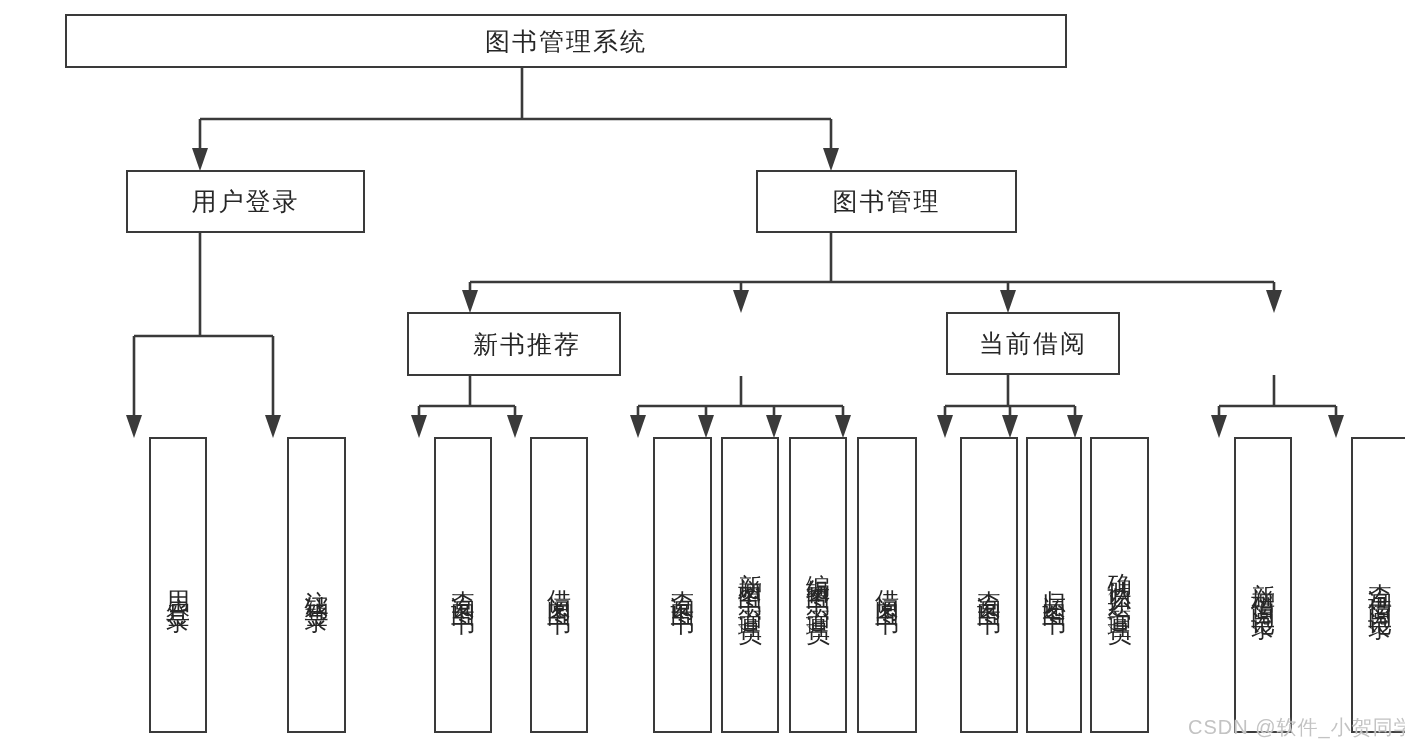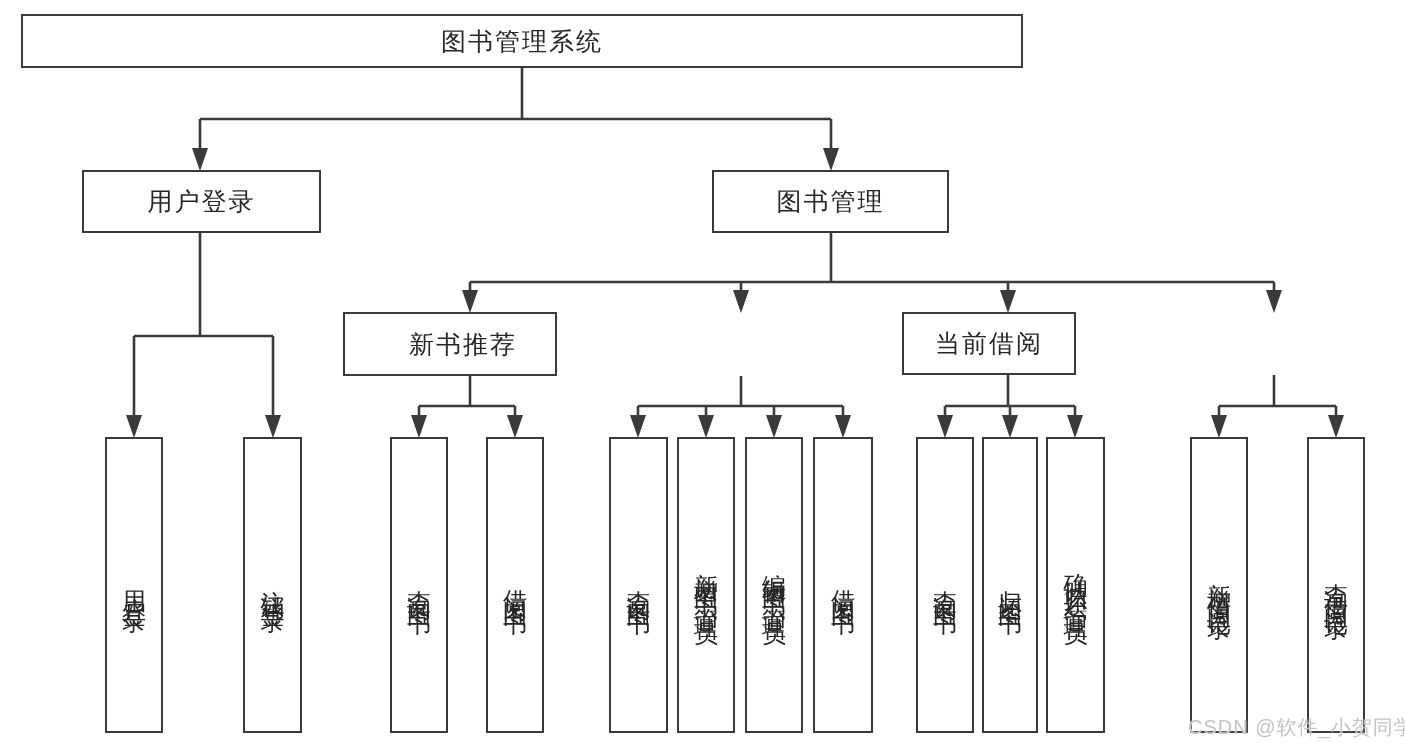--- a/index.html
+++ b/index.html
@@ -7,21 +7,21 @@
     position:relative;width:1405px;height:747px;overflow:hidden;
     background:var(--background,#ffffff);
     font-family:"Liberation Sans","DejaVu Sans",sans-serif;
   }
   .wires{position:absolute;left:0;top:0;z-index:0;}
   .wires path{stroke:var(--line,#3a3a3a);stroke-width:2.6;fill:none;}
   .wires polygon{fill:var(--line,#3a3a3a);stroke:none;}
   .box{
     position:absolute;box-sizing:border-box;background:#ffffff;
     border:2.6px solid var(--line,#3a3a3a);color:var(--text,#262626);
-    display:flex;align-items:center;justify-content:center;z-index:1;
+    display:flex;align-items:center;justify-content:center;z-index:1;margin-left:44px;
   }
   .hbox{font-size:25px;letter-spacing:2px;white-space:nowrap;}
   .vbox{font-size:24px;}
   .vtext{
     writing-mode:vertical-rl;text-orientation:mixed;
     letter-spacing:7px;line-height:1;white-space:nowrap;
   }
   .watermark{
     position:absolute;z-index:2;font-size:20px;letter-spacing:1px;
     color:var(--watermark,#c3c3c3);white-space:nowrap;
@@ -79,23 +79,23 @@
     <g>
       <path d="M1274 375 V406 M1219 406 H1336 M1219 406 V417 M1336 406 V417"></path>
       <polygon points="1211,415 1227,415 1219,438"></polygon>
       <polygon points="1328,415 1344,415 1336,438"></polygon>
     </g>
   </svg>
 
   <div class="box hbox" style="left:21px;top:14px;width:1002px;height:54px;">图书管理系统</div>
 
   <div class="box hbox" style="left:82px;top:170px;width:239px;height:63px;">用户登录</div>
-  <div class="box hbox" style="left:712px;top:170px;width:237px;height:63px;">图书管理</div>
+  <div class="box hbox" style="left:712px;top:170px;width:261px;height:63px;">图书管理</div>
 
-  <div class="box hbox" style="left:343px;top:312px;width:214px;height:64px;padding-left:26px;">新书推荐</div>
+  <div class="box hbox" style="left:363px;top:312px;width:214px;height:64px;padding-left:26px;">新书推荐</div>
   <div class="box hbox" style="left:902px;top:312px;width:174px;height:63px;">当前借阅</div>
 
   <div class="box vbox" style="left:105px;top:437px;width:58px;height:296px;">
     <span class="vtext">用户登录</span>
   </div>
   <div class="box vbox" style="left:243px;top:437px;width:59px;height:296px;">
     <span class="vtext">注销登录</span>
   </div>
 
   <div class="box vbox" style="left:390px;top:437px;width:58px;height:296px;">

